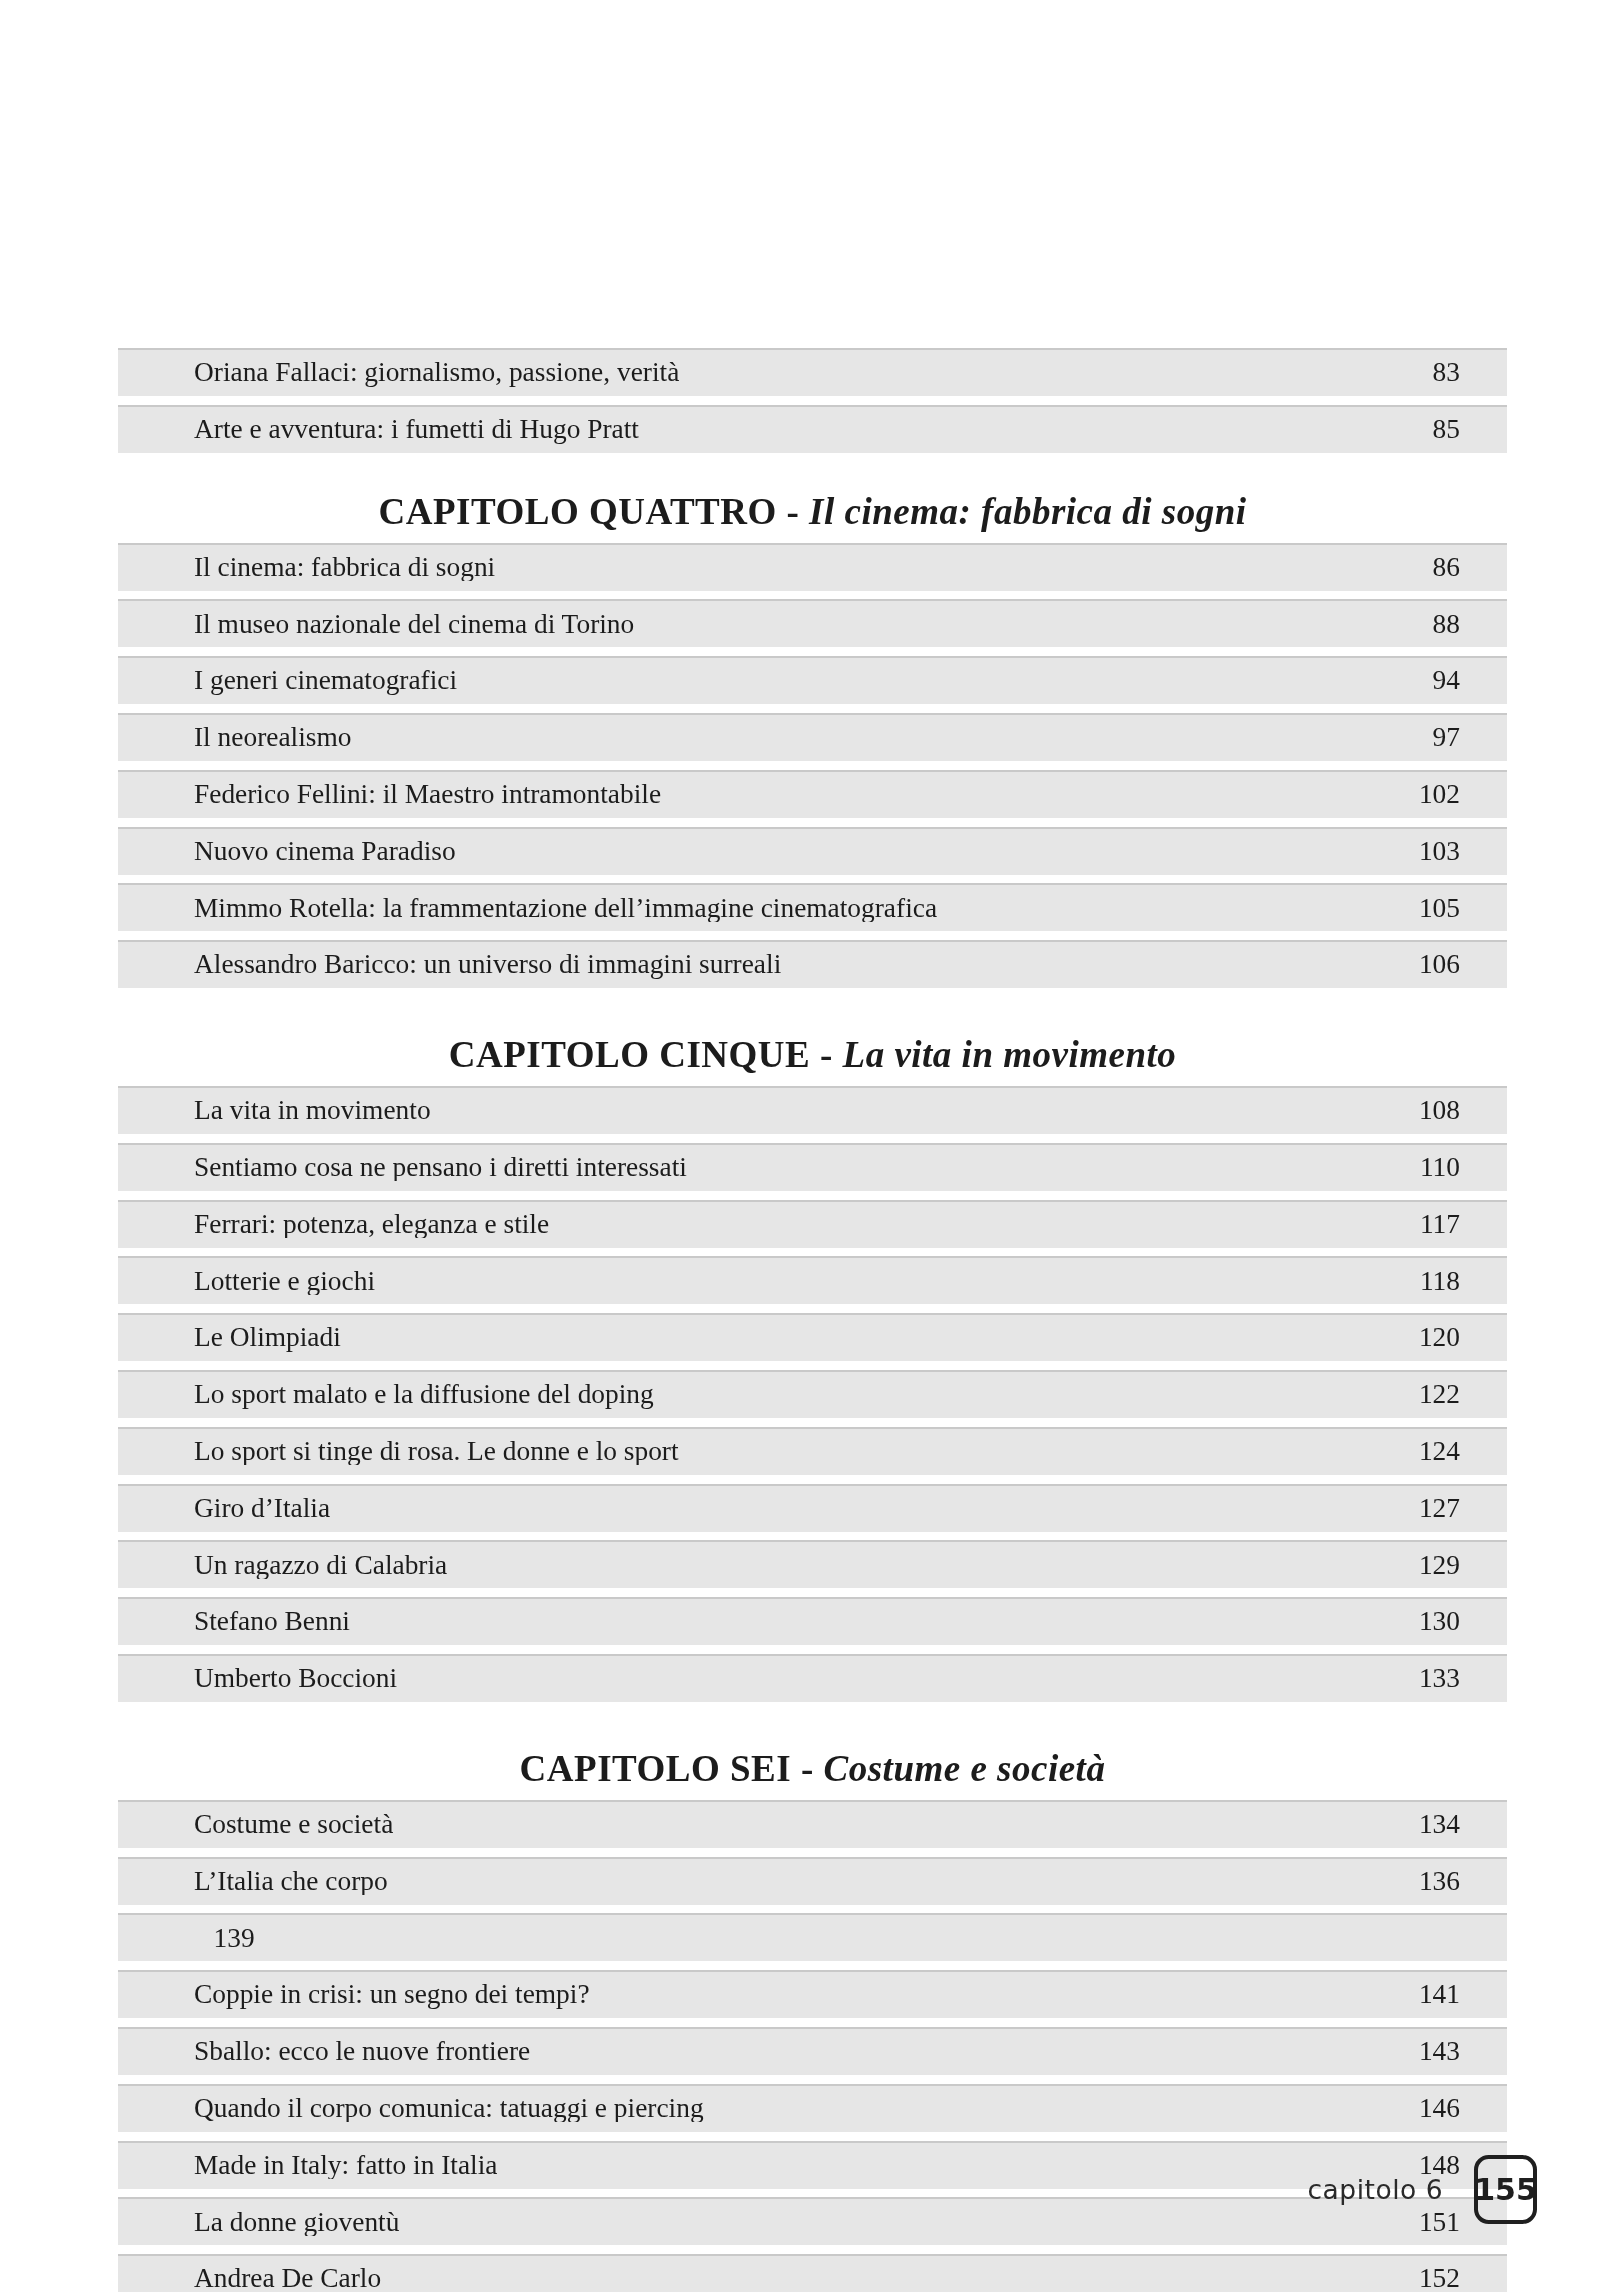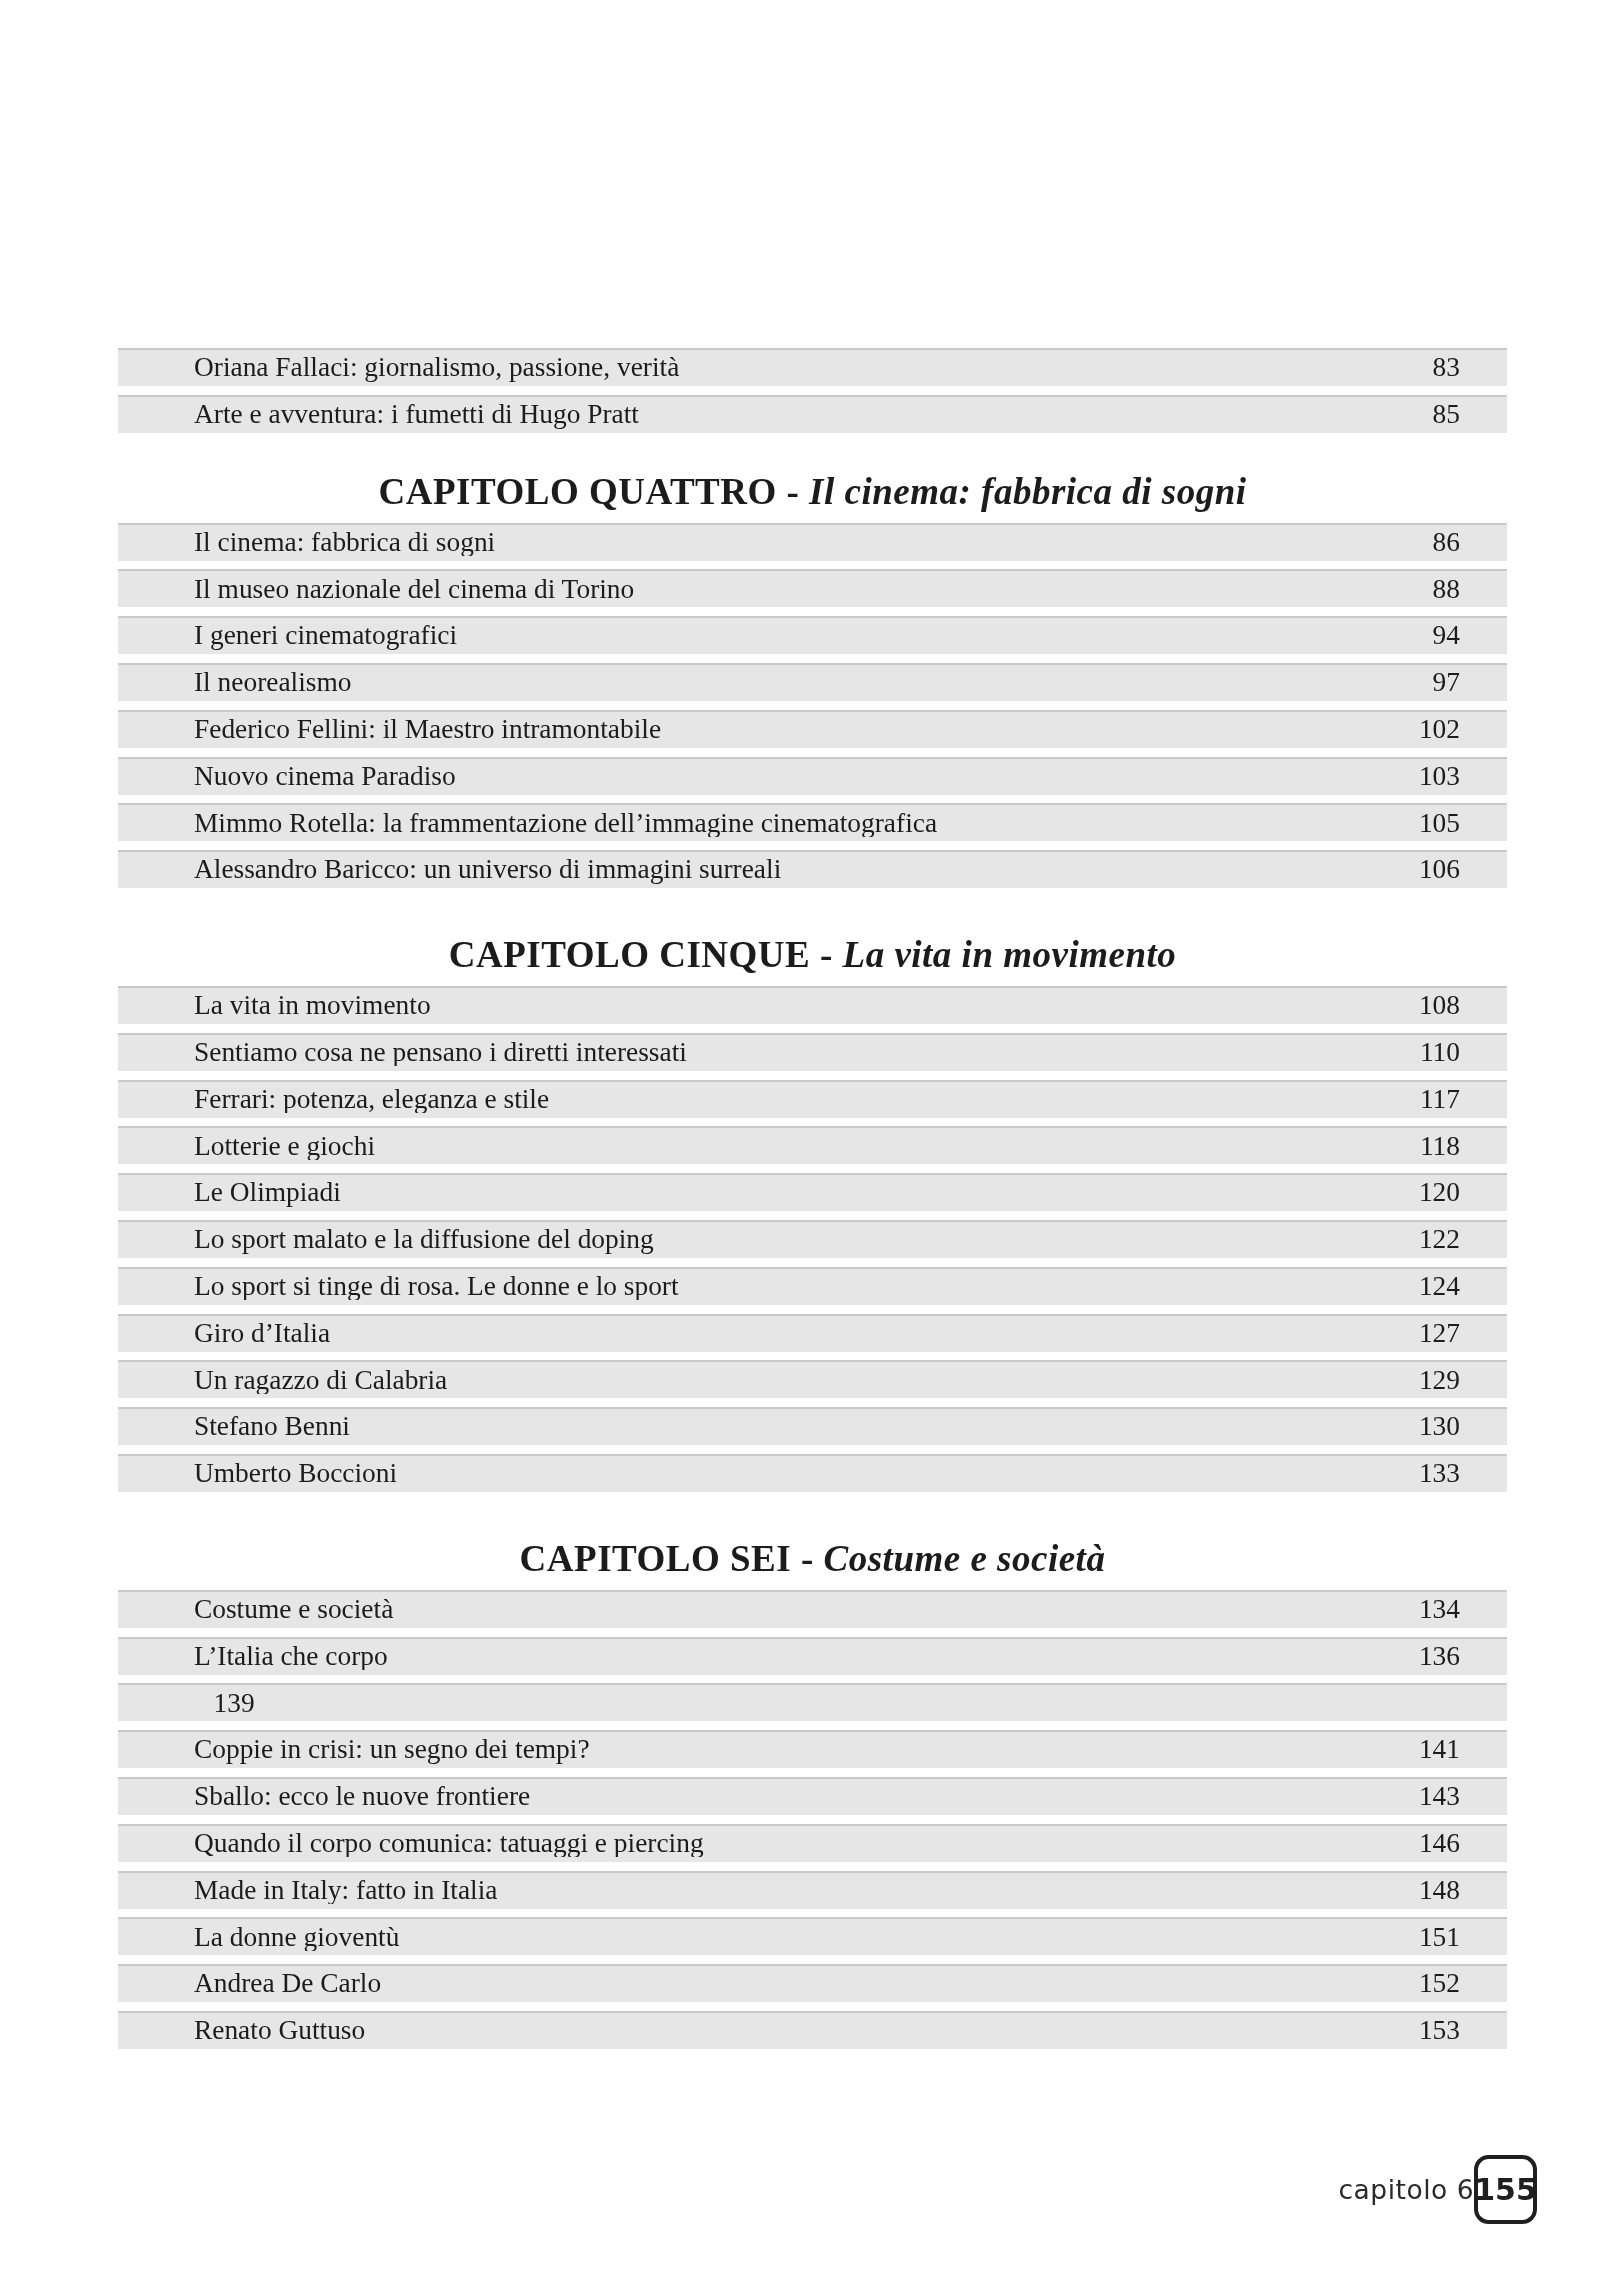--- a/index.html
+++ b/index.html
@@ -13,21 +13,21 @@
     color: var(--text-color, #1c1c1c);
   }
   .toc {
     position: absolute;
     left: 118px;
     top: 348px;
     width: 1389px;
   }
   .toc-row {
     box-sizing: border-box;
-    height: 38px;
+    height: 48px;
     margin-bottom: 8.8px;
     background: var(--row-bg, #e6e6e6);
     border-top: 2px solid var(--row-edge, #c9c9c9);
     display: flex;
     justify-content: space-between;
     align-items: center;
     padding: 0 47px 0 76px;
     font-size: 27.4px;
     line-height: 1;
   }
@@ -44,20 +44,21 @@
   }
   .section:first-child .chapter-heading { margin-top: 35px; }
   .chapter-subtitle { font-style: italic; }
   .page-footer {
     position: absolute;
     top: 2159px;
     right: 84px;
     height: 61px;
     display: flex;
     align-items: center;
+    gap: 31px;
     font-family: "DejaVu Sans", sans-serif;
   }
   .footer-label {
     font-size: 26.5px;
     color: #2a2a2a;
     letter-spacing: 0.5px;
   }
   .page-badge {
     box-sizing: border-box;
     width: 63px;

